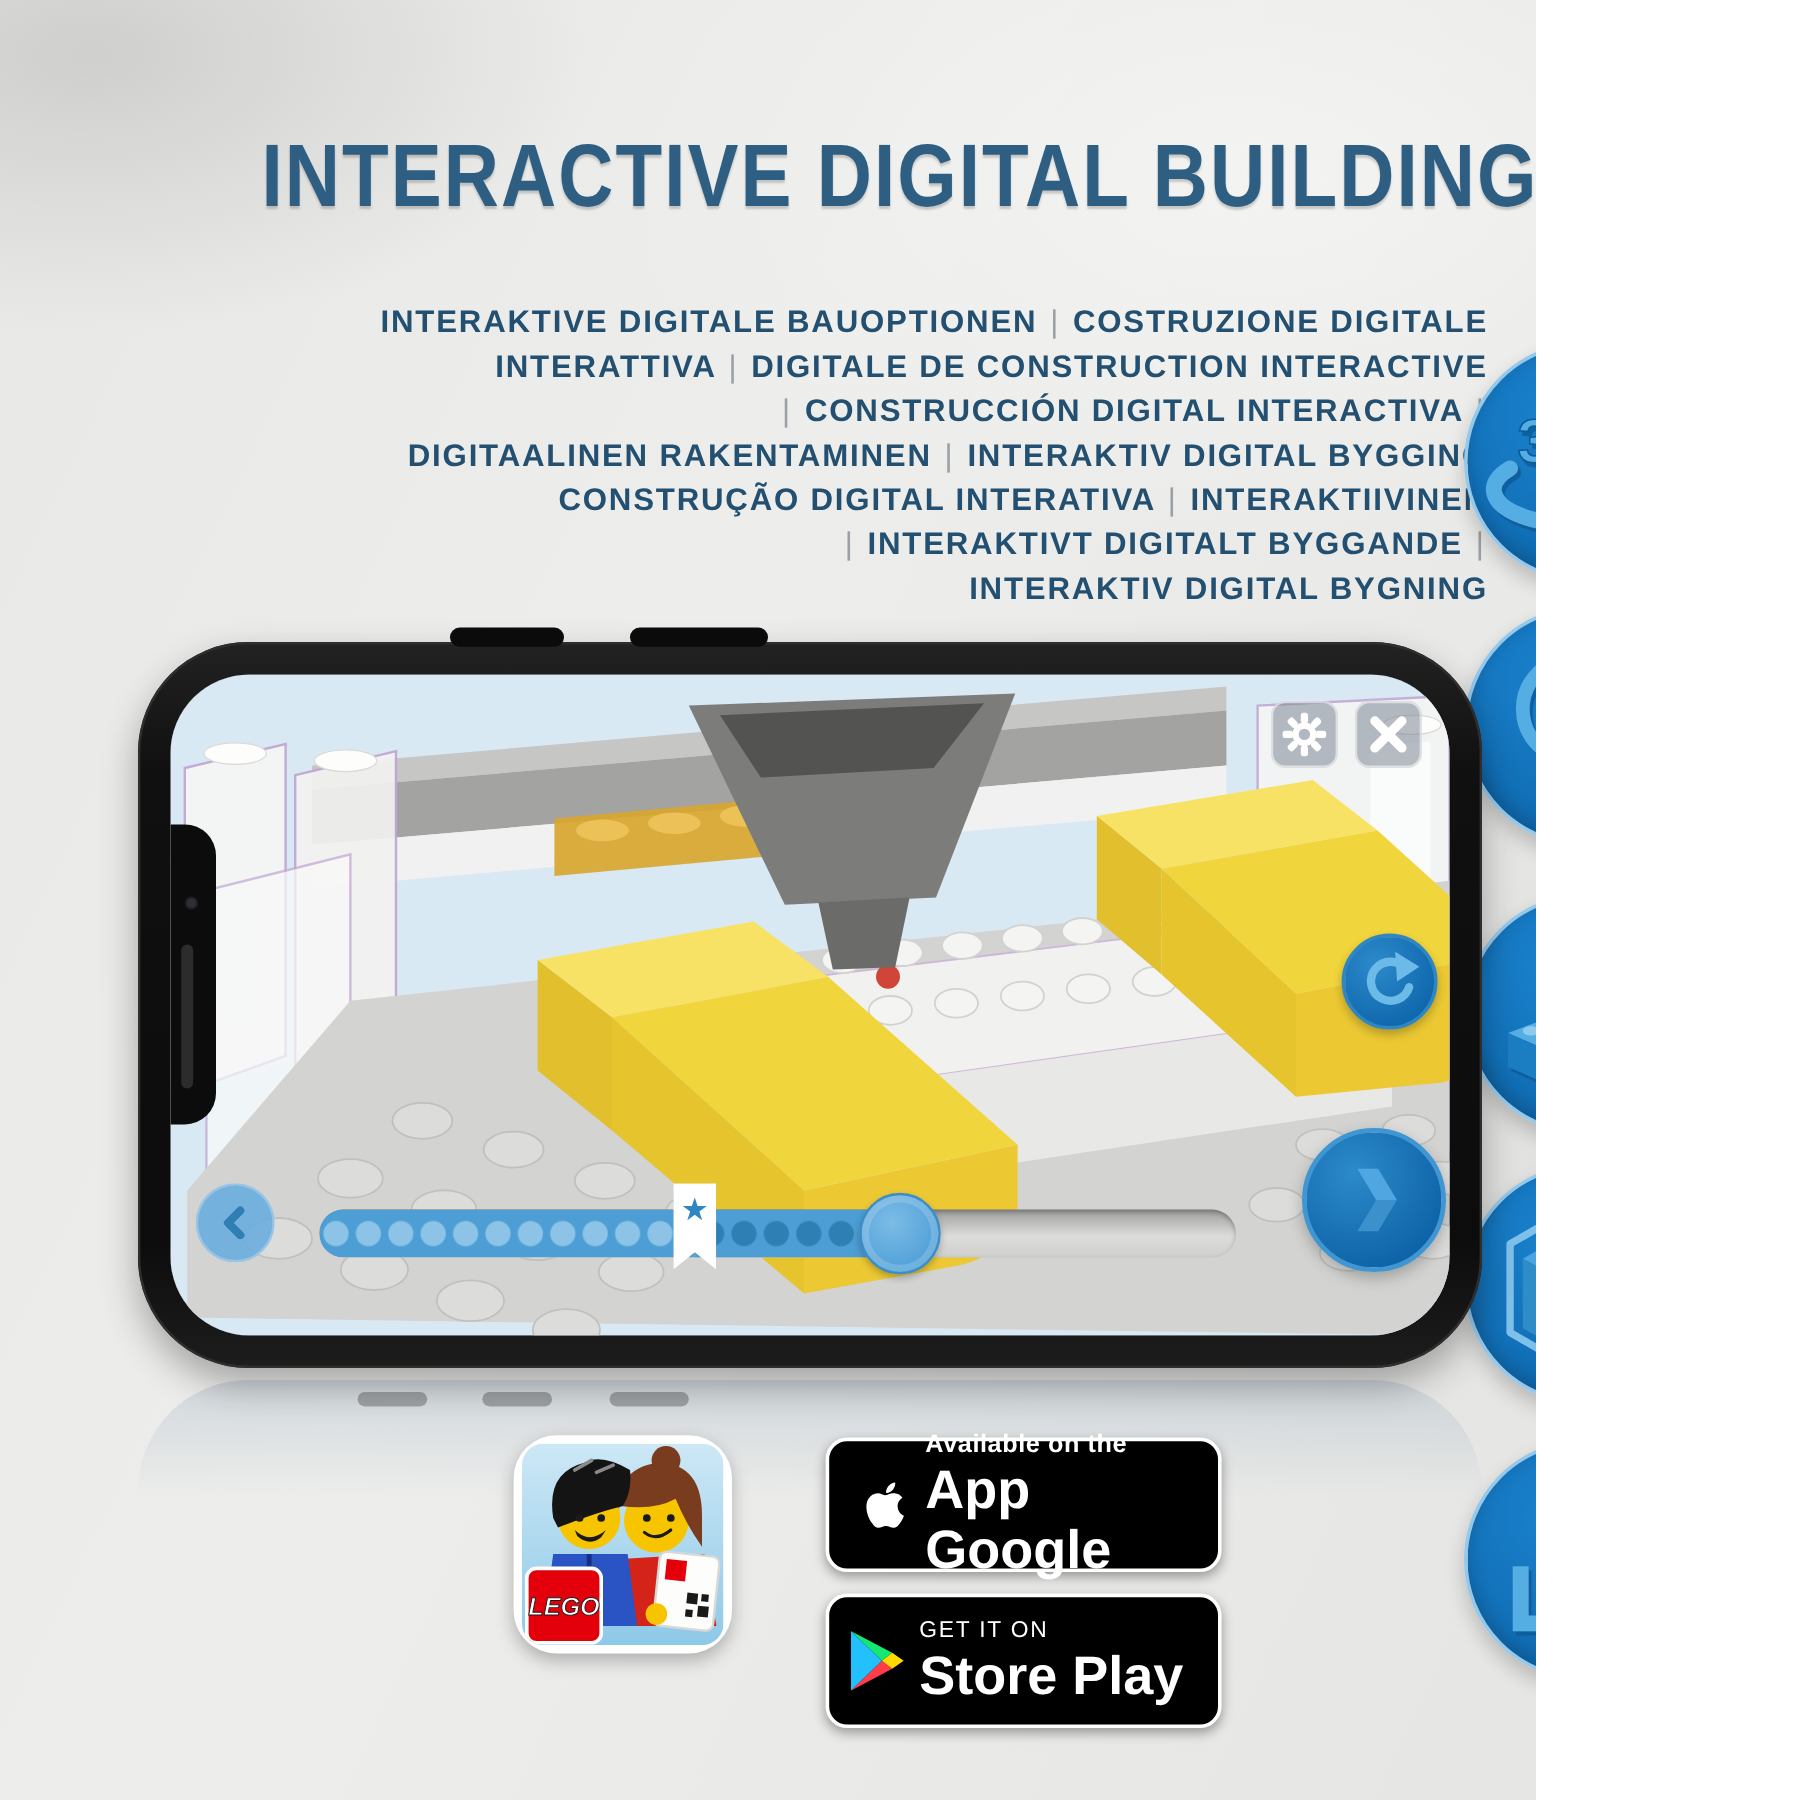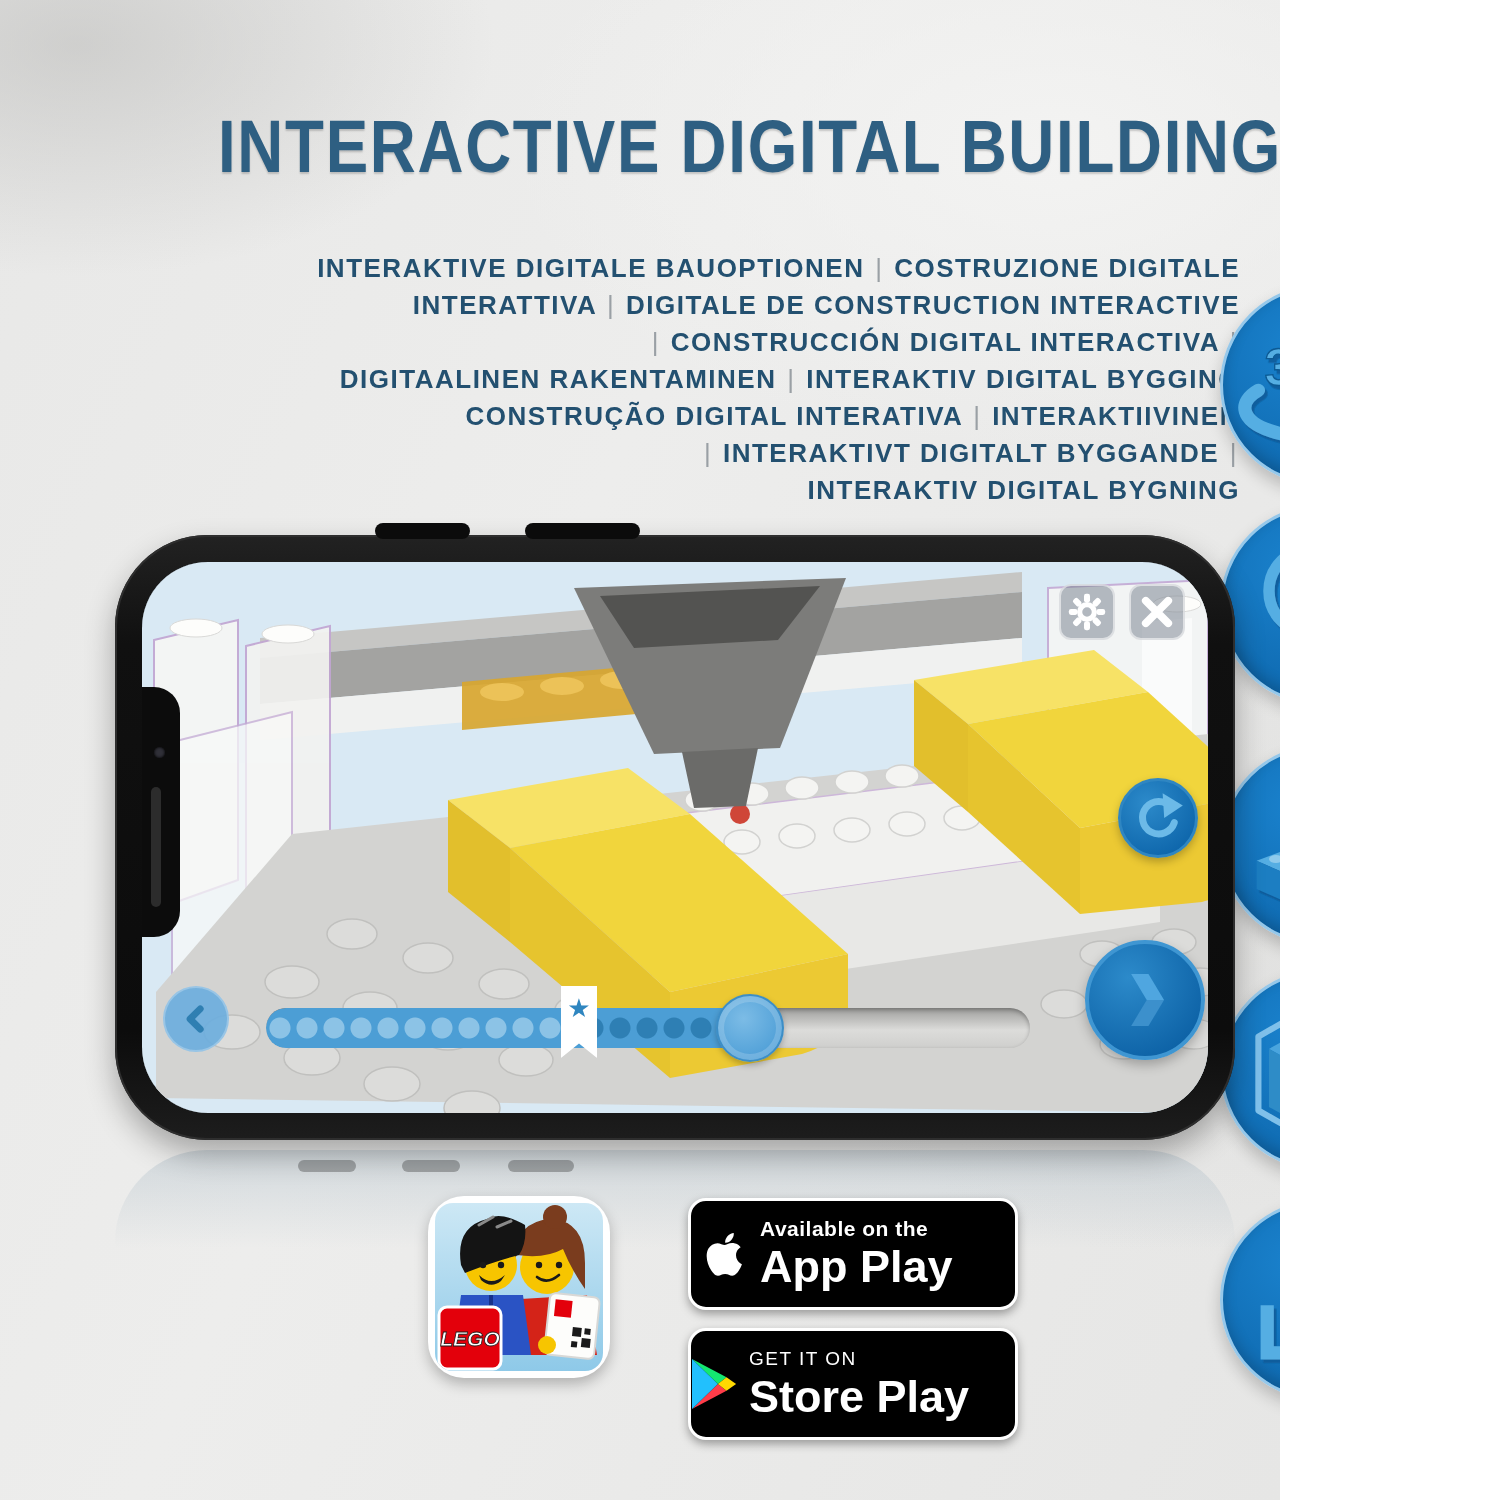--- a/index.html
+++ b/index.html
@@ -135,21 +135,21 @@
   
   .app-icon {
     position:absolute; left:428px; top:1196px; width:182px; height:182px; border-radius:36px;
     background:#fff; padding:7px; z-index:4;
     box-shadow:0 6px 14px rgba(0,0,0,.25);
   }
   .app-icon .inner { width:100%; height:100%; border-radius:18px; overflow:hidden; }
   .store-badge {
     position:absolute; left:688px; width:330px; height:112px; border-radius:18px;
     background:#000; border:3px solid #fff; box-shadow:0 4px 10px rgba(0,0,0,.35);
-    display:flex; align-items:center; padding:0 1px; gap:16px; z-index:4; color:#fff;
+    display:flex; align-items:center; padding:0 18px; gap:16px; z-index:4; color:#fff;
   }
   #badge-appstore{ top:1198px; } #badge-gplay{ top:1328px;gap:11px; }
   .badge-text { display:flex; flex-direction:column; justify-content:center; }
   .badge-tagline { font-size:21px; font-weight:700; letter-spacing:.5px; line-height:26px; }
   .badge-tagline.caps { font-size:19px; letter-spacing:1.5px; font-weight:400; }
   .badge-name { font-size:45px; font-weight:700; line-height:50px; letter-spacing:0; }
 </style>
 </head>
 <body>
 
@@ -451,21 +451,21 @@
     </div>
   </div>
 
   <div class="store-badge" id="badge-appstore">
     <svg viewBox="0 0 60 64" width="52" height="58">
       <path fill="#fff" d="M50.8,33.8c-0.3-6.3,5.1-9.3,5.3-9.5c-2.9-4.3-7.5-4.8-9.1-4.9c-3.9-0.4-7.6,2.3-9.5,2.3 c-1.9,0-5-2.2-8.2-2.2c-4.2,0.1-8.1,2.5-10.3,6.2c-4.4,7.6-1.1,18.8,3.1,25c2.1,3,4.6,6.4,7.9,6.3c3.2-0.1,4.4-2,8.2-2 c3.8,0,4.9,2,8.2,2c3.4-0.1,5.6-3.1,7.7-6.1c2.4-3.5,3.4-6.9,3.5-7.1C57.4,43.7,51.1,41.3,50.8,33.8z"></path>
       <path fill="#fff" d="M45.6,15.6c1.7-2.1,2.9-5,2.6-7.9c-2.5,0.1-5.5,1.7-7.3,3.8c-1.6,1.9-3,4.8-2.6,7.6 C41.1,19.3,43.9,17.7,45.6,15.6z"></path>
     </svg>
     <div class="badge-text">
       <div class="badge-tagline">Available on the</div>
-      <div class="badge-name">App Play</div>
+      <div class="badge-name">App Google</div>
     </div>
   </div>
 
   <div class="store-badge" id="badge-gplay">
     <svg viewBox="0 0 48 52" width="46" height="50">
       <polygon points="0,0 36,19 27,26" fill="#14e871"></polygon>
       <polygon points="0,52 36,33 27,26" fill="#ff3c49"></polygon>
       <polygon points="0,0 27,26 0,52" fill="#22c0fd"></polygon>
       <polygon points="27,26 36,19 46,26 36,33" fill="#ffd900"></polygon>
     </svg>

